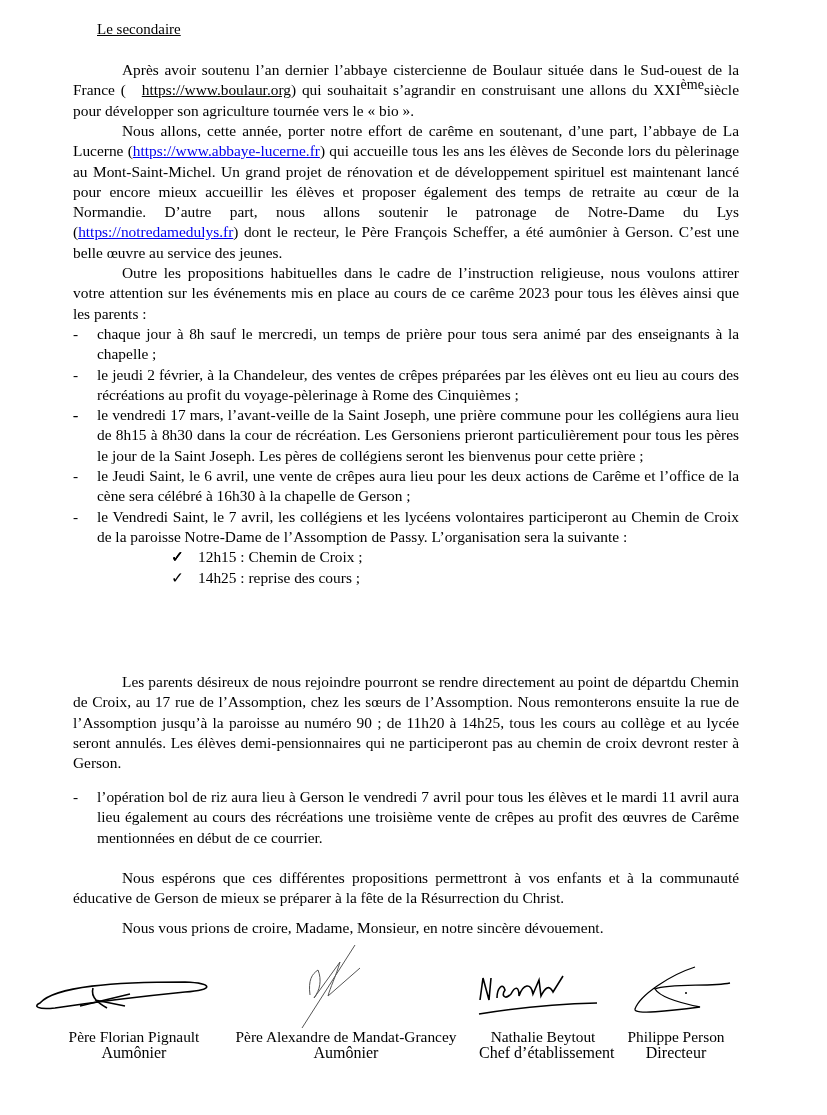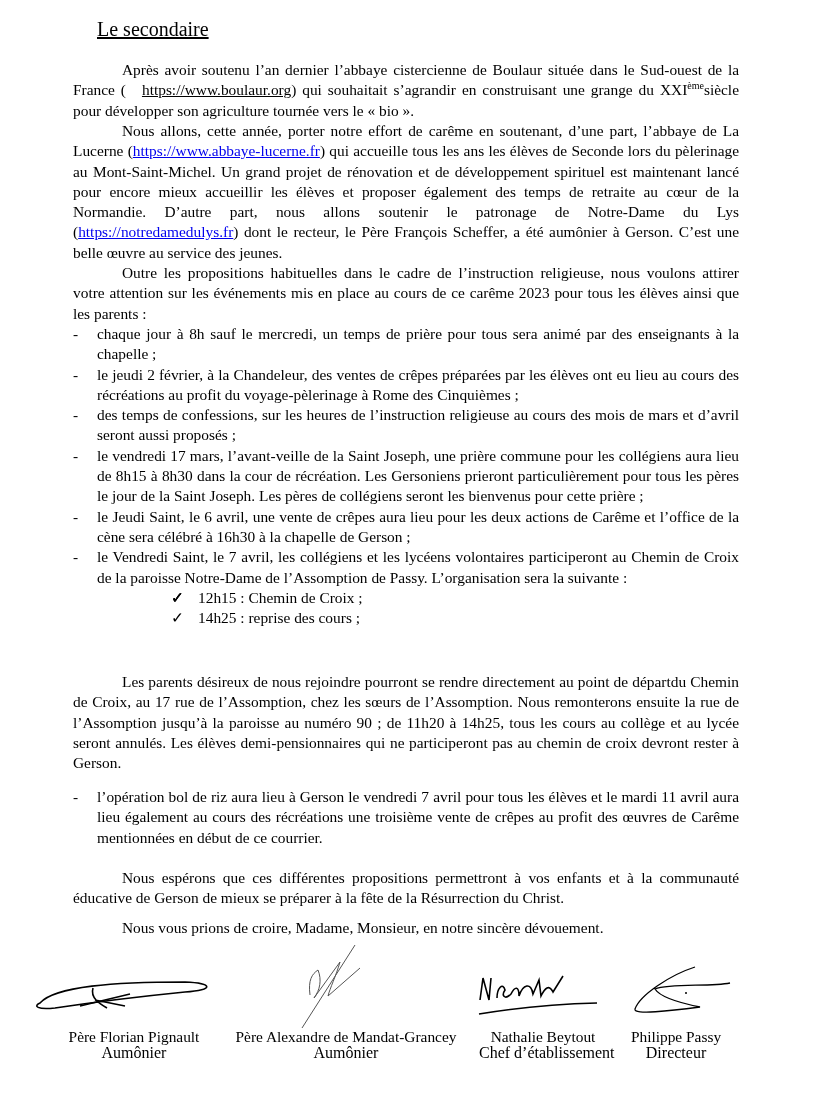--- a/index.html
+++ b/index.html
@@ -3,54 +3,54 @@
   <meta charset="utf-8">
   <style>
     html, body { margin: 0; padding: 0; background: #ffffff; }
     body {
       width: 827px; height: 1115px; position: relative; overflow: hidden;
       font-family: "Liberation Serif", "DejaVu Serif", serif;
       color: #000000;
     }
     .page { position: absolute; left: 73px; top: 0; width: 666px; }
     .line-block { font-size: 15.4px; line-height: 20.3px; text-align: justify; }
-    .heading { position: absolute; left: 24px; top: 19px; font-size: 20px; text-decoration: underline; }
+    .heading { position: absolute; left: 24px; top: 19px; font-size: 15px; text-decoration: underline; }
     .p { position: absolute; left: 0; width: 666px; }
     .indent { text-indent: 49px; }
     a.link { color: #0000ee; text-decoration: underline; }
     a.link.plain { color: #000000; margin-left: 16px; }
-    sup { font-size: 10px; line-height: 0; vertical-align: 6px; }
+    sup { font-size: 14px; line-height: 0; vertical-align: 6px; }
     .bullets { position: absolute; left: 0; width: 666px; }
     .bullet { position: relative; padding-left: 24px; }
     .bullet .dash { position: absolute; left: 0; top: 0; }
     .checks { padding-left: 98px; }
     .check { position: relative; padding-left: 27px; }
     .check .tick { position: absolute; left: 0; top: 0; }
     .sigs { position: absolute; left: 0; top: 940px; width: 827px; height: 175px; }
     .sig { position: absolute; text-align: center; }
     .sig .name { font-size: 15.4px; line-height: 18px; white-space: nowrap; }
     .sig .role { font-size: 16px; line-height: 14px; white-space: nowrap; }
     svg.sigimg { position: absolute; overflow: visible; }
   </style>
 </head>
 <body>
 
 <div class="page">
   <div class="heading line-block">Le secondaire</div>
 
-  <div class="p line-block indent" style="top:60px;"><span>Après avoir soutenu l’an dernier l’abbaye cistercienne de Boulaur située dans le Sud-ouest de la France (</span><a class="link plain">https://www.boulaur.org</a><span>) qui souhaitait s’agrandir en construisant une grange du XXI</span><sup>ème</sup><span>siècle pour développer son agriculture tournée vers le « bio ».</span></div>
+  <div class="p line-block indent" style="top:60px;"><span>Après avoir soutenu l’an dernier l’abbaye cistercienne de Boulaur située dans le Sud-ouest de la France (</span><a class="link plain">https://www.boulaur.org</a><span>) qui souhaitait s’agrandir en construisant une allons du XXI</span><sup>ème</sup><span>siècle pour développer son agriculture tournée vers le « bio ».</span></div>
 
   <div class="p line-block indent" style="top:121px;"><span>Nous allons, cette année, porter notre effort de carême en soutenant, d’une part, l’abbaye de La Lucerne (</span><a class="link">https://www.abbaye-lucerne.fr</a><span>) qui accueille tous les ans les élèves de Seconde lors du pèlerinage au Mont-Saint-Michel. Un grand projet de rénovation et de développement spirituel est maintenant lancé pour encore mieux accueillir les élèves et proposer également des temps de retraite au cœur de la Normandie.  D’autre part, nous allons soutenir le patronage de Notre-Dame du Lys (</span><a class="link">https://notredamedulys.fr</a><span>) dont le recteur, le Père François Scheffer, a été aumônier à Gerson. C’est une belle œuvre au service des jeunes.</span></div>
 
   <div class="p line-block indent" style="top:263px;">Outre les propositions habituelles dans le cadre de l’instruction religieuse, nous voulons attirer votre attention sur les événements mis en place au cours de ce carême 2023 pour tous les élèves ainsi que les parents :</div>
 
   <div class="bullets line-block" style="top:324px;">
     <div class="bullet"><span class="dash">-</span><span>chaque jour à 8h sauf le mercredi, un temps de prière pour tous sera animé par des enseignants à la chapelle ;</span></div>
     <div class="bullet"><span class="dash">-</span><span>le jeudi 2 février, à la Chandeleur, des ventes de crêpes préparées par les élèves ont eu lieu au cours des récréations au profit du voyage-pèlerinage à Rome des Cinquièmes ;</span></div>
-    <div class="bullet"><span class="dash">-</span><span>des temps de confessions, sur les heures de l’instruction religieuse au cours des mois de mars et d’avril seront aussi proposés ;</span></div>
+    <div class="bullet"><span class="dash">-</span></div>
     <div class="bullet"><span class="dash">-</span><span>le vendredi 17 mars, l’avant-veille de la Saint Joseph, une prière commune pour les collégiens aura lieu de 8h15 à 8h30 dans la cour de récréation. Les Gersoniens prieront particulièrement pour tous les pères le jour de la Saint Joseph. Les pères de collégiens seront les bienvenus pour cette prière ;</span></div>
     <div class="bullet"><span class="dash">-</span><span>le Jeudi Saint, le 6 avril, une vente de crêpes aura lieu pour les deux actions de Carême et l’office de la cène sera célébré à 16h30 à la chapelle de Gerson ;</span></div>
     <div class="bullet"><span class="dash">-</span><span>le Vendredi Saint, le 7 avril, les collégiens et les lycéens volontaires participeront au Chemin de Croix de la paroisse Notre-Dame de l’Assomption de Passy. L’organisation sera la suivante :</span></div>
     <div class="checks">
       <div class="check"><span class="tick">✓</span></div>
       <div class="check"><span class="tick">✓</span></div>
       <div class="check"><span class="tick">✓</span><span>12h15 : Chemin de Croix ;</span></div>
       <div class="check"><span class="tick">✓</span><span>14h25 : reprise des cours ;</span></div>
     </div>
   </div>
@@ -88,16 +88,16 @@
   </div>
   <div class="sig" style="left:226px; top:88px; width:240px;">
     <div class="name">Père Alexandre de Mandat-Grancey</div>
     <div class="role">Aumônier</div>
   </div>
   <div class="sig" style="left:479px; top:88px; width:128px;font-family:Liberation Serif, serif;">
     <div class="name">Nathalie Beytout</div>
     <div class="role">Chef d’établissement</div>
   </div>
   <div class="sig" style="left:620px; top:88px; width:112px;">
-    <div class="name">Philippe Passy</div>
+    <div class="name">Philippe Person</div>
     <div class="role">Directeur</div>
   </div>
 </div>
 
 </body></html>

